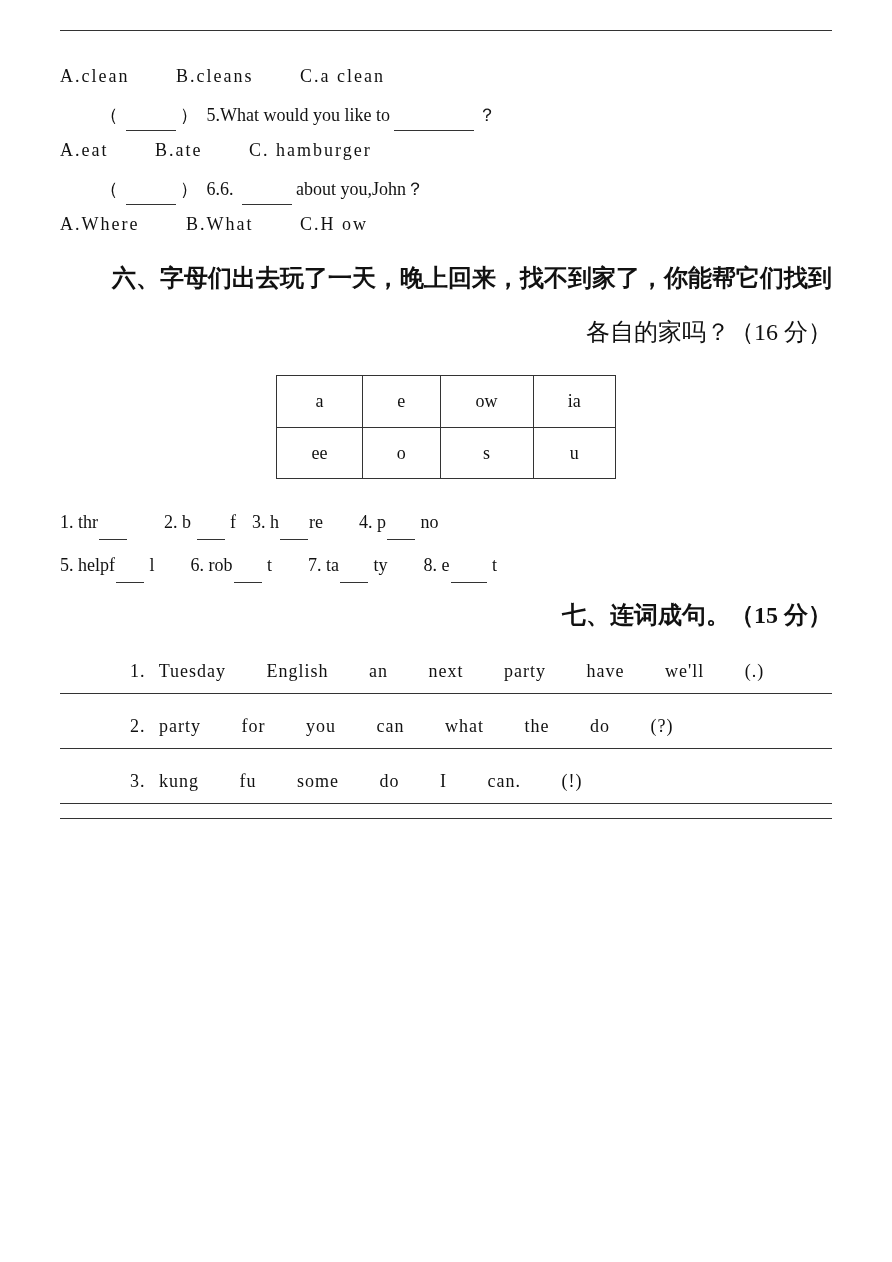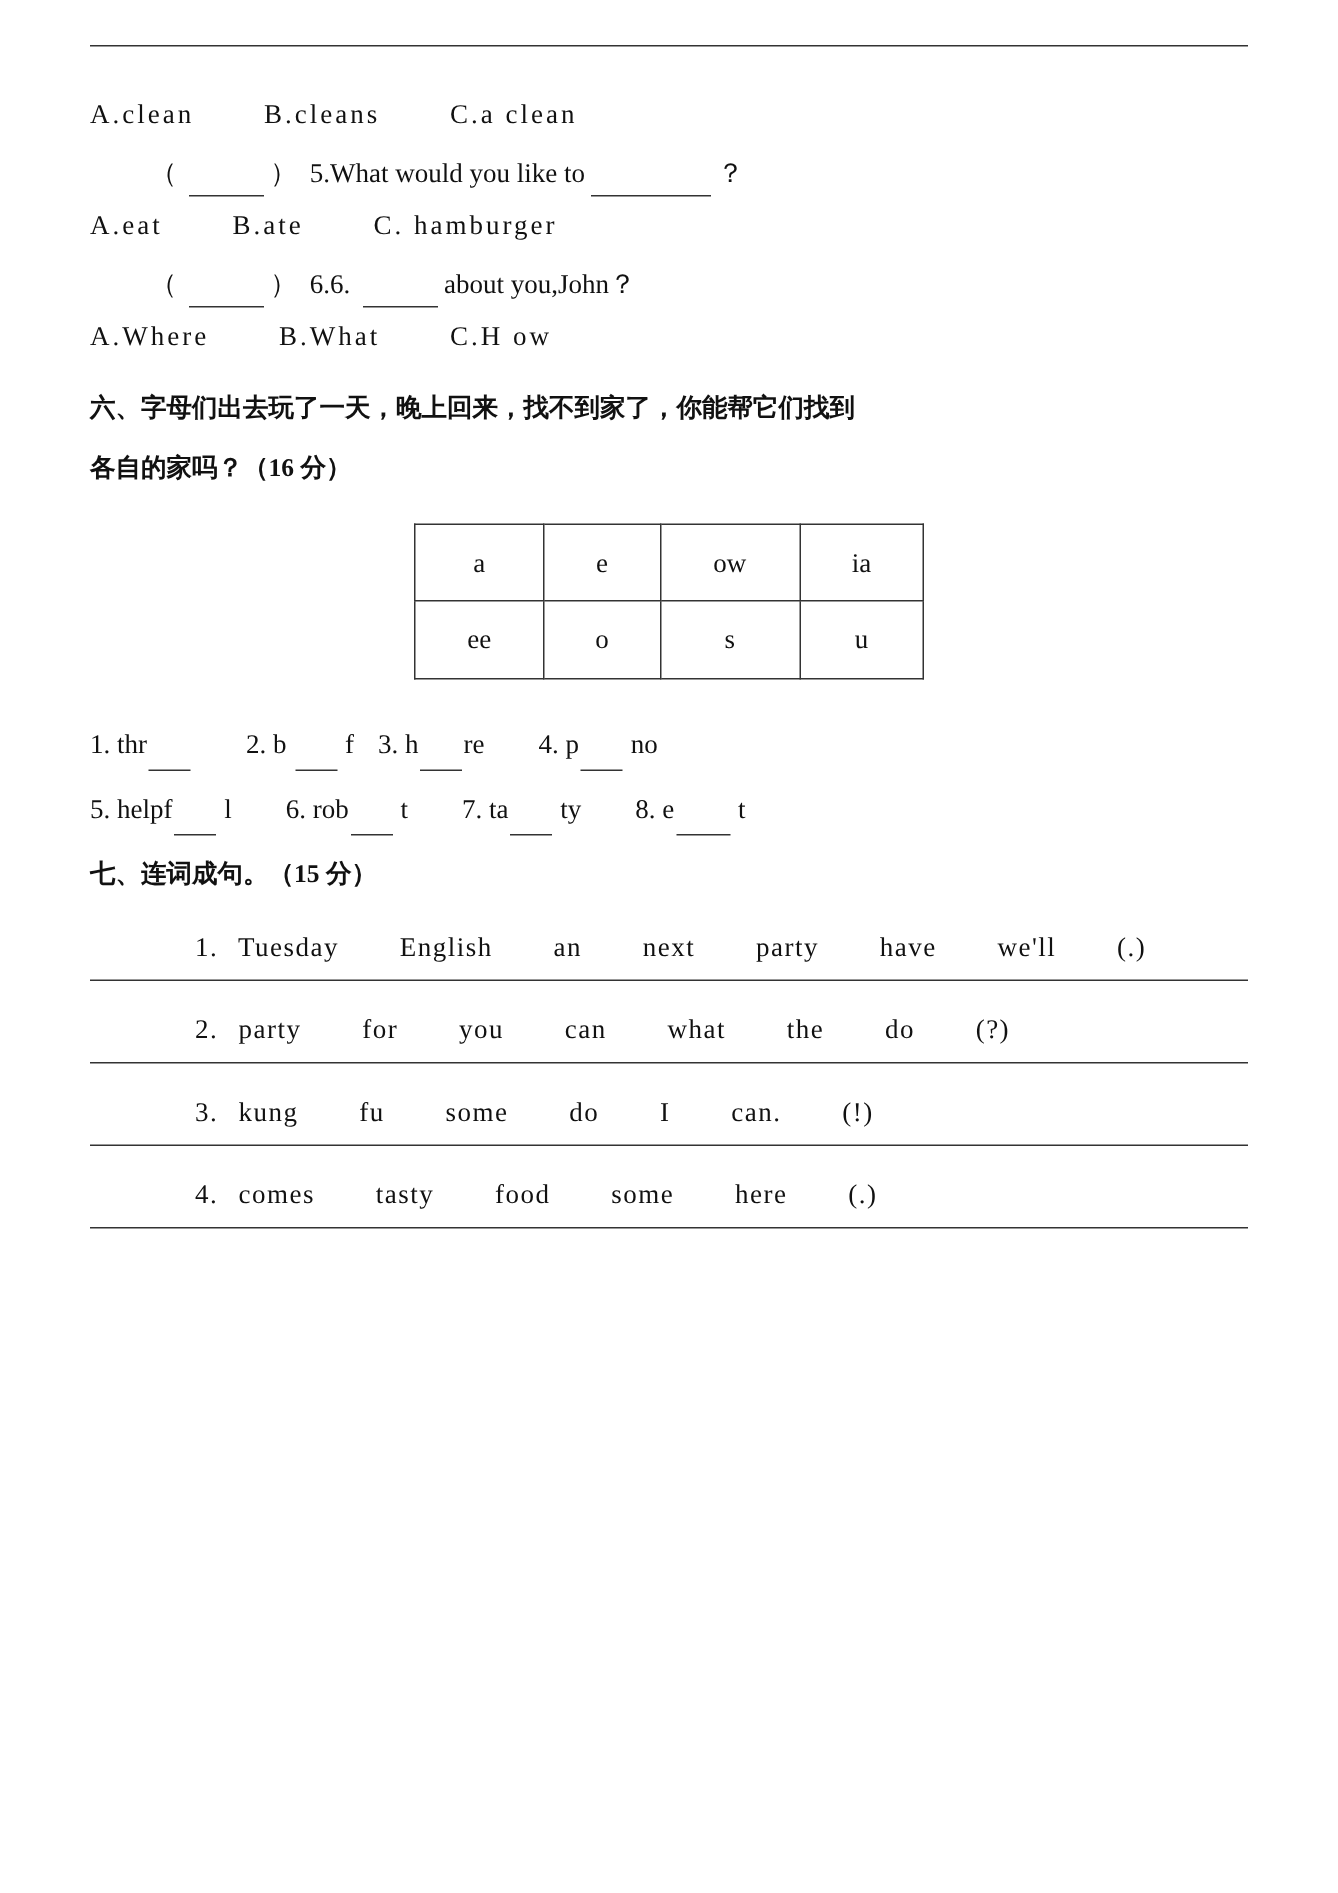--- a/index.html
+++ b/index.html
@@ -39,24 +39,25 @@
       margin: 0 4px;
     }
     .blank-short {
       display: inline-block;
       width: 50px;
       border-bottom: 1.5px solid #333;
       vertical-align: bottom;
       margin: 0 4px;
     }
     .section-header {
-      font-size: 17px;
+      font-size: 24px;
       font-weight: bold;
       margin: 16px 0 8px 0;
       line-height: 1.9;
+      text-align: right;
     }
     .vowel-table {
       border-collapse: collapse;
       margin: 20px auto 24px auto;
       min-width: 340px;
     }
     .vowel-table td {
       border: 1.5px solid #333;
       padding: 10px 28px;
       text-align: center;
@@ -143,21 +144,21 @@
 </div>
 <div class="answer-options">
   <span class="spaced-options">A.Where</span>
   <span class="spaced-options">B.What</span>
   <span class="spaced-options">C.H ow</span>
 </div>
 
 <div class="section-header">
   <span>六、字母们出去玩了一天，晚上回来，找不到家了，你能帮它们找到</span>
 </div>
-<div class="section-header" style="font-weight:bold; margin-top:0;">
+<div class="section-header" style="font-weight:normal; margin-top:0;">
   <span>各自的家吗？（16 分）</span>
 </div>
 
 <table class="vowel-table">
   <tbody>
       <tr>
     <td>a</td>
     <td>e</td>
     <td>ow</td>
     <td>ia</td>
@@ -222,20 +223,15 @@
   </div>
   <span class="sentence-underline"></span>
 
   <div class="sentence-row indent2">
     <span class="spaced-words">
       3. kung &nbsp; fu &nbsp; some &nbsp; do &nbsp; I &nbsp; can. &nbsp; (!)
     </span>
   </div>
   <span class="sentence-underline"></span>
 
-  <div class="sentence-row indent2">
-    <span class="spaced-words">
-      4. comes &nbsp; tasty &nbsp; food &nbsp; some &nbsp; here &nbsp; (.)
-    </span>
-  </div>
   <span class="sentence-underline"></span>
 
 </div>
 
 </body></html>

